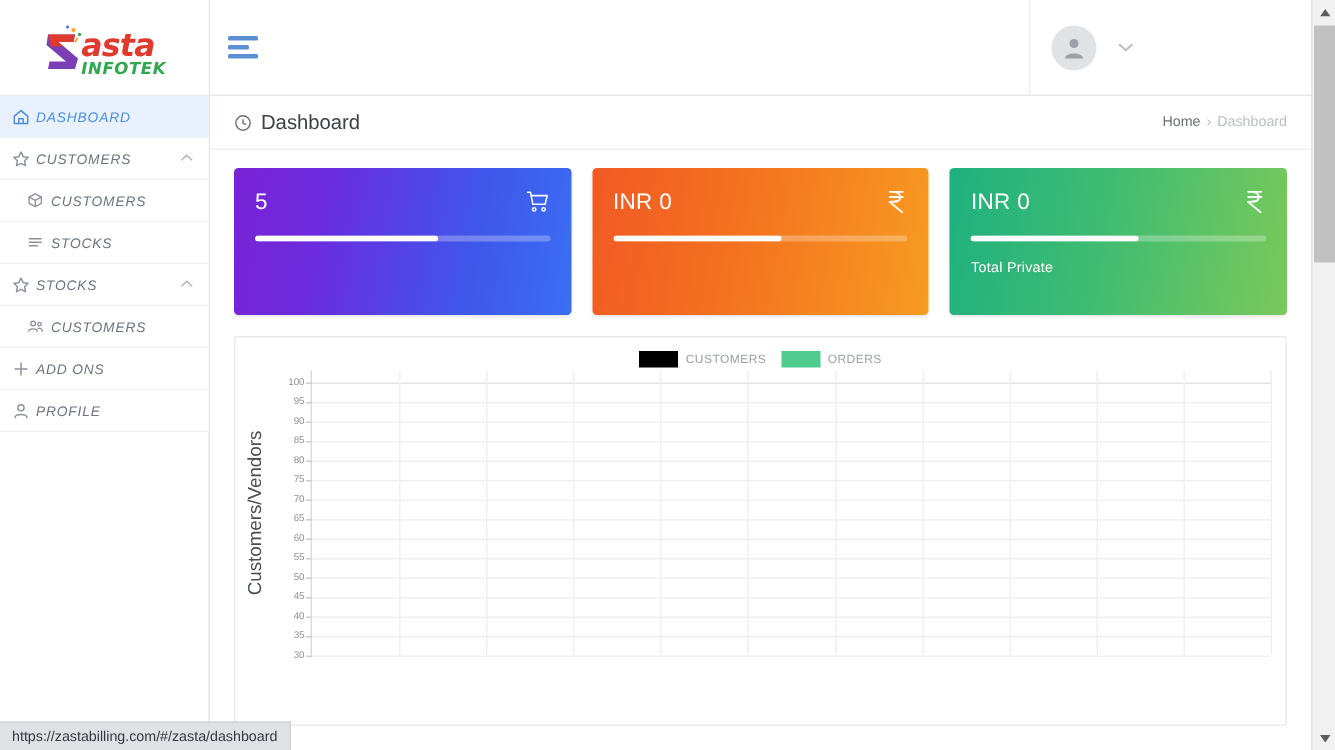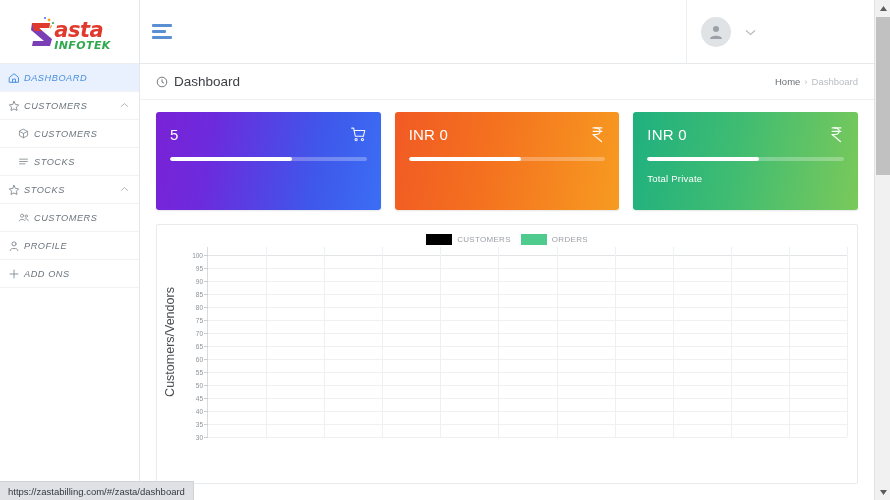--- a/index.html
+++ b/index.html
@@ -341,34 +341,34 @@
               <path d="M1.6 11.2 C1.6 8.6 8.8 8.6 8.8 11.2"></path>
               <circle cx="10.6" cy="5.2" r="1.5"></circle>
               <path d="M9.3 8.6 C12.4 8.6 12.9 10 12.9 11.2"></path>
             </svg>
           </span>
           <span class="nav-lbl">CUSTOMERS</span>
         </div>
         <div class="nav-item">
           <span class="nav-ico">
             <svg width="12" height="12" viewBox="0 0 14 14" fill="none" stroke="currentColor" stroke-width="1.15" stroke-linecap="round" stroke-linejoin="round">
+              <path d="M7 2.4 L7 11.6"></path>
+              <path d="M2.4 7 L11.6 7"></path>
+            </svg>
+          </span>
+          <span class="nav-lbl">ADD ONS</span>
+        </div>
+        <div class="nav-item">
+          <span class="nav-ico">
+            <svg width="12" height="12" viewBox="0 0 14 14" fill="none" stroke="currentColor" stroke-width="1.15" stroke-linecap="round" stroke-linejoin="round">
               <circle cx="7" cy="4.5" r="2.4"></circle>
               <path d="M2.4 12.2 C2.4 8.9 11.6 8.9 11.6 12.2"></path>
             </svg>
           </span>
           <span class="nav-lbl">PROFILE</span>
-        </div>
-        <div class="nav-item">
-          <span class="nav-ico">
-            <svg width="12" height="12" viewBox="0 0 14 14" fill="none" stroke="currentColor" stroke-width="1.15" stroke-linecap="round" stroke-linejoin="round">
-              <path d="M7 2.4 L7 11.6"></path>
-              <path d="M2.4 7 L11.6 7"></path>
-            </svg>
-          </span>
-          <span class="nav-lbl">ADD ONS</span>
         </div>
       </div>
   </div>
 
   <div class="topbar">
     <div class="hamburger">
       <i></i>
         <i></i>
         <i></i>
     </div>

